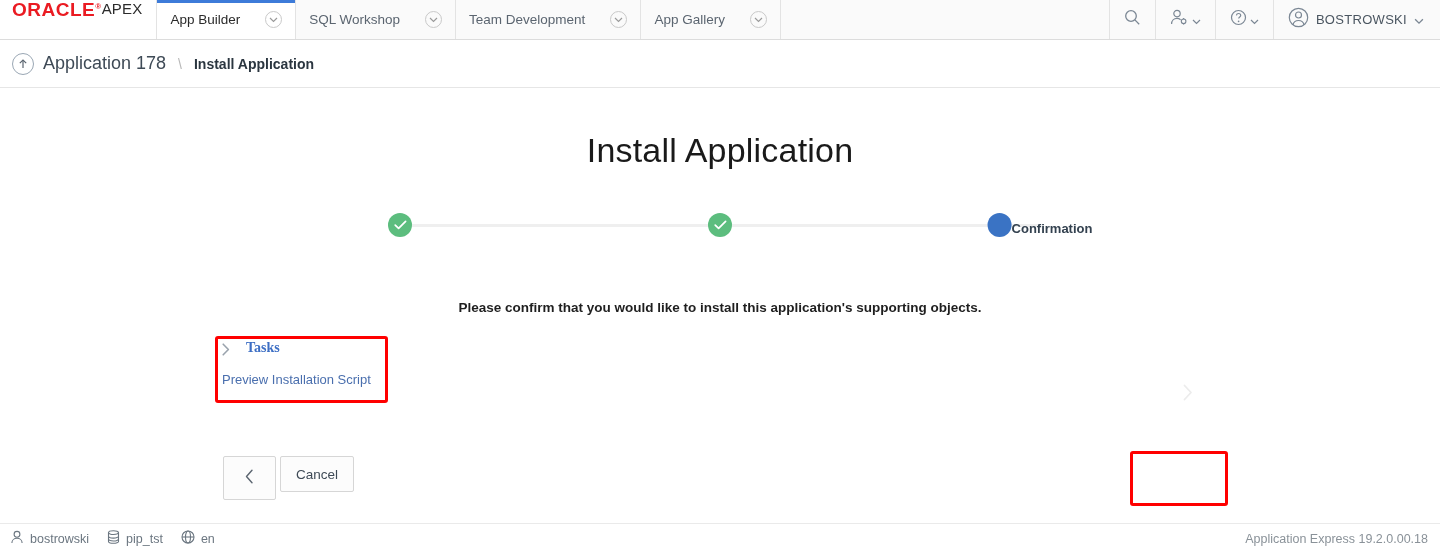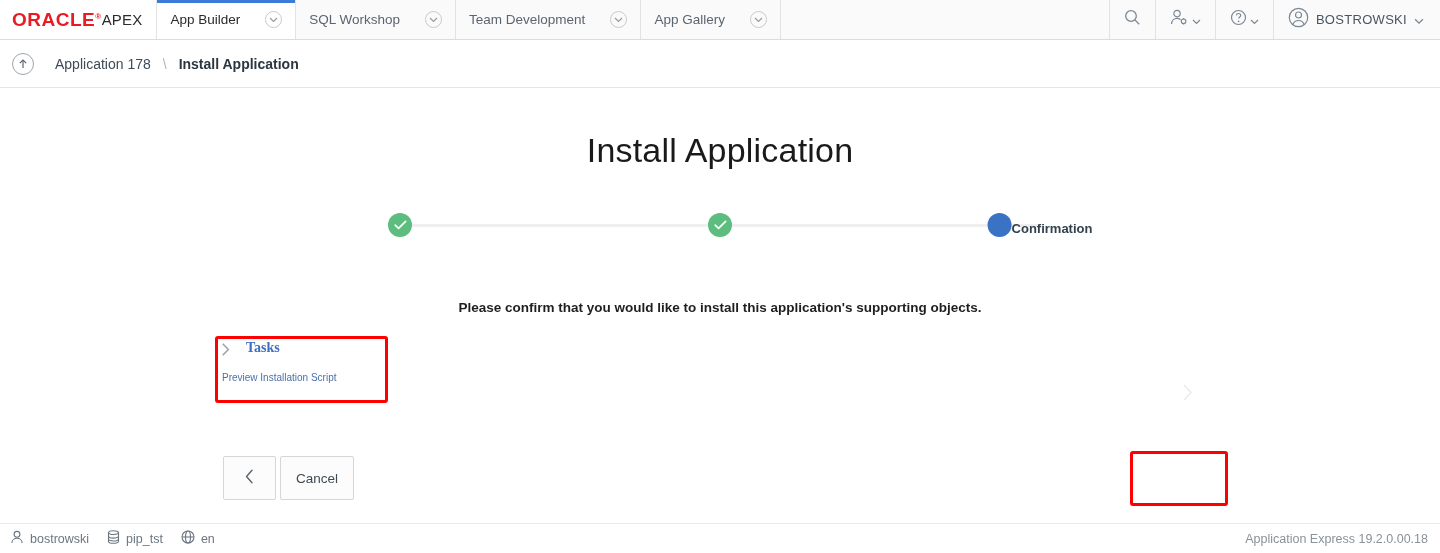--- a/index.html
+++ b/index.html
@@ -14,21 +14,21 @@
   .page { position: relative; width: 1440px; height: 553px; background:#fff; }
 
   
   .topbar {
     position: absolute; top: 0; left: 0; width: 1440px; height: 40px;
     background: #fafafa;
     border-bottom: 1px solid #dcdcdc;
     display: flex; align-items: stretch;
   }
   .logo-cell {
-    display: flex; align-items: center; padding: 0 14px 0 12px;
+    display: flex; align-items: flex-start; padding: 0 14px 0 12px;
     border-right: 1px solid #e3e3e3;
     background: #fff;
   }
   .logo-oracle {
     font-family: "Liberation Sans", sans-serif;
     font-weight: 700; font-size: 19px; letter-spacing: .5px;
     color: #ea1b22; line-height: 1; position: relative;
   }
   .logo-reg { font-size: 8px; vertical-align: super; color:#ea1b22; }
   .logo-apex {
@@ -80,21 +80,21 @@
     border-bottom: 1px solid #e6e6e6;
     display: flex; align-items: center; padding-left: 12px; gap: 9px;
     background:#fff;
   }
   .bc-up {
     width: 22px; height: 22px; border-radius: 50%;
     border: 1px solid #9aa7b4;
     display: inline-flex; align-items: center; justify-content: center;
     color: #5b6570; cursor: pointer;
   }
-  .bc-link { font-size: 14px; color: #3e4a56; cursor: pointer; margin-left: 12px; }
+  .bc-link { font-size: 18px; color: #3e4a56; cursor: pointer; }
   .bc-sep { color: #b8b8b8; font-size: 14px; margin: 0 3px; }
   .bc-current { font-size: 14px; color: #2b3640; font-weight: 700; }
 
   
   .main { position: absolute; top: 88px; left: 0; width: 1440px; height: 435px; }
 
   .page-title {
     position: absolute; top: 43px; left: 0; width: 1440px;
     text-align: center;
     font-size: 34px; font-weight: 300; color: #1a1a1a;
@@ -139,21 +139,21 @@
     position: absolute; top: 252px; left: 222px; width: 160px; height: 58px;
   }
   .tasks-header {
     display: flex; align-items: flex-end; gap: 16px; cursor: pointer; font-family: Liberation Serif, serif;
   }
   .tasks-chevron { color: #9aa3ad; display:flex; align-items:center; }
   .tasks-title {
     font-size: 14px; font-weight: 700; color: #3c6ec4;
   }
   .tasks-link {
-    margin-top: 16px; font-size: 10px; color: #4a6fae;
+    margin-top: 16px; font-size: 13px; color: #4a6fae;
     text-decoration: none; cursor: pointer; display: inline-block;
   }
 
   .side-expander {
     position: absolute; top: 296px; left: 1183px;
     color: #ececec; cursor: pointer; display:flex; align-items:center;
   }
 
   
   .btn {
@@ -163,21 +163,21 @@
     cursor: pointer;
     display: inline-flex; align-items: center; justify-content: center;
   }
   .btn-back {
     position: absolute; top: 368px; left: 223px;
     width: 53px; height: 44px;
     background: #fcfcfc; border: 1px solid #d6d6d6; color: #5b6570;
   }
   .btn-cancel {
     position: absolute; top: 368px; left: 280px;
-    width: 74px; height: 44px;
+    width: 74px; height: 36px;
     background: #fcfcfc; border: 1px solid #d6d6d6; color: #3e4a56;
   }
   .install-highlight {
     position: absolute; top: 363px; left: 1130px;
     width: 98px; height: 55px;
     border: 3px solid #ff0000; border-radius: 3px;
   }
   .btn-install {
     position: absolute; top: 369px; left: 1140px;
     width: 79px; height: 42px;

